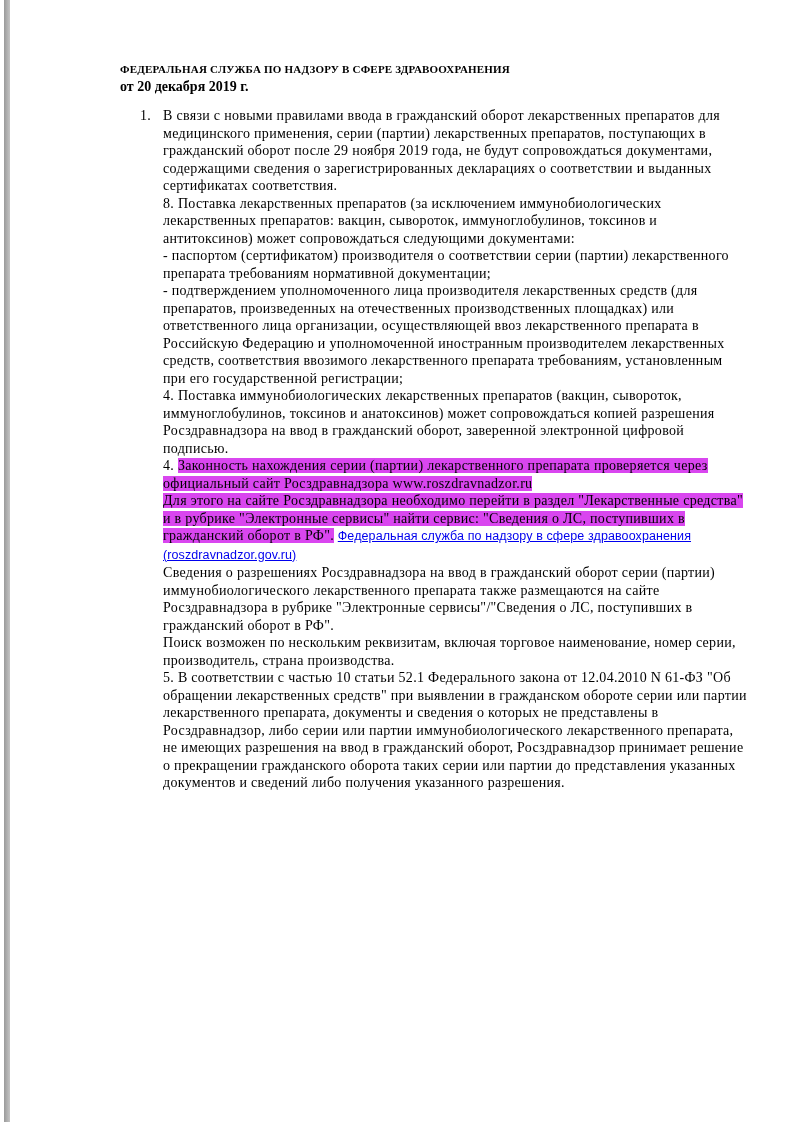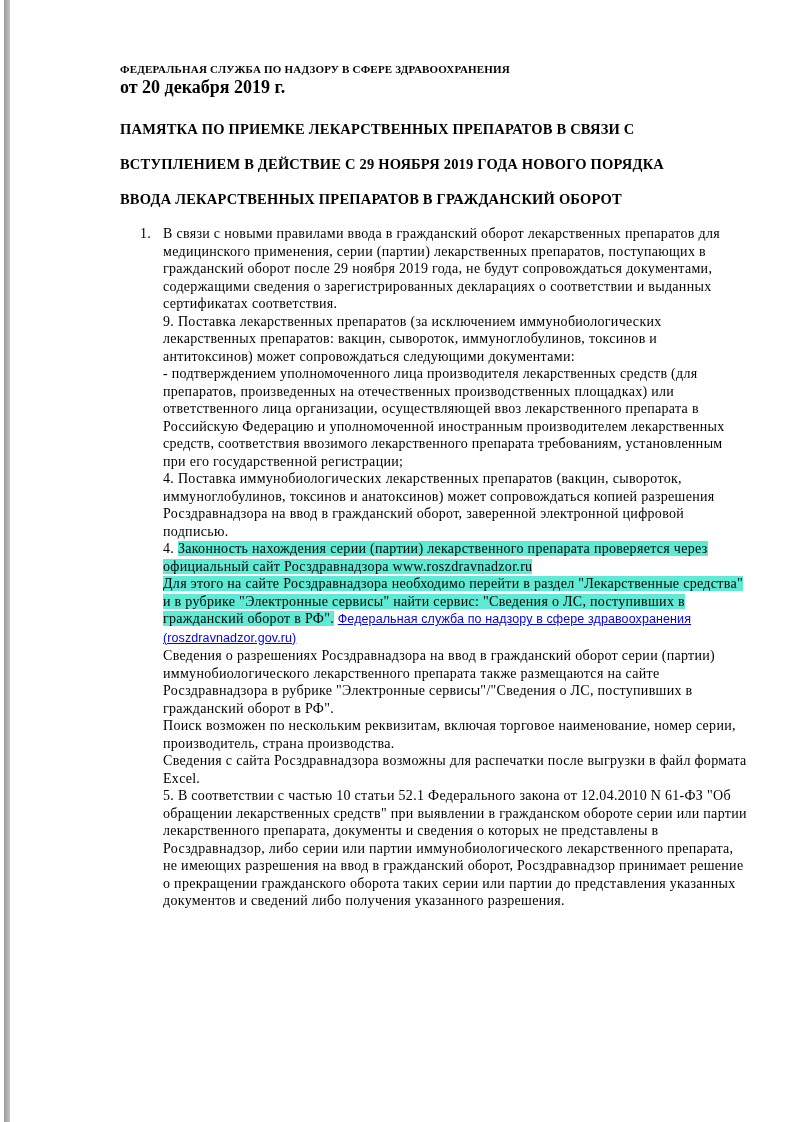--- a/index.html
+++ b/index.html
@@ -24,21 +24,21 @@
   }
   .org-line {
     font-weight: bold;
     font-size: 11px;
     line-height: 18px;
     letter-spacing: 0.2px;
     white-space: nowrap;
   }
   .date-line {
     font-weight: bold;
-    font-size: 18px;
+    font-size: 14px;
     line-height: 18px;
   }
   .doc-title { margin-top: 24px; }
   .title-line {
     font-weight: bold;
     font-size: 14.5px;
     line-height: 18px;
     letter-spacing: 0.2px;
     margin-bottom: 17px;
     white-space: nowrap;
@@ -51,52 +51,47 @@
     line-height: 17.5px;
     letter-spacing: 0.3px;
     text-align: left;
   }
   .para, .list-item { margin: 0; }
   .list-item { position: relative; }
   .list-item .marker {
     position: absolute;
     left: -23px; top: 0;
   }
-  .hl { background: #5eead4; }
+  .hl { background: #d946ef; }
   a.link {
     color: #0000ee;
     text-decoration: underline;
     font-family: "Liberation Sans", sans-serif;
     font-size: 12.5px;
     letter-spacing: 0.1px;
     cursor: pointer;
   }
 </style>
 </head>
 <body>
 
 <div class="page-edge"></div>
 
 <div class="content">
   <div class="doc-header">
     <div class="org-line">ФЕДЕРАЛЬНАЯ СЛУЖБА ПО НАДЗОРУ В СФЕРЕ ЗДРАВООХРАНЕНИЯ</div>
     <div class="date-line">от 20 декабря 2019 г.</div>
   </div>
 
-  <div class="doc-title">
-    <div class="title-line">ПАМЯТКА ПО ПРИЕМКЕ ЛЕКАРСТВЕННЫХ ПРЕПАРАТОВ В СВЯЗИ С</div>
-    <div class="title-line">ВСТУПЛЕНИЕМ В ДЕЙСТВИЕ С 29 НОЯБРЯ 2019 ГОДА НОВОГО ПОРЯДКА</div>
-    <div class="title-line">ВВОДА ЛЕКАРСТВЕННЫХ ПРЕПАРАТОВ В ГРАЖДАНСКИЙ ОБОРОТ</div>
-  </div>
 
   <div class="doc-body">
       <div class="list-item"><span class="marker">1.</span><span class="run">В связи с новыми правилами ввода в гражданский оборот лекарственных препаратов для медицинского применения, серии (партии) лекарственных препаратов, поступающих в гражданский оборот после 29 ноября 2019 года, не будут сопровождаться документами, содержащими сведения о зарегистрированных декларациях о соответствии и выданных сертификатах соответствия.</span></div>
-      <div class="para"><span class="run">9. Поставка лекарственных препаратов (за исключением иммунобиологических лекарственных препаратов: вакцин, сывороток, иммуноглобулинов, токсинов и антитоксинов) может сопровождаться следующими документами:</span></div>
+      <div class="para"><span class="run">8. Поставка лекарственных препаратов (за исключением иммунобиологических лекарственных препаратов: вакцин, сывороток, иммуноглобулинов, токсинов и антитоксинов) может сопровождаться следующими документами:</span></div>
+      <div class="para"><span class="run">- паспортом (сертификатом) производителя о соответствии серии (партии) лекарственного препарата требованиям нормативной документации;</span></div>
       <div class="para"><span class="run">- подтверждением уполномоченного лица производителя лекарственных средств (для препаратов, произведенных на отечественных производственных площадках) или ответственного лица организации, осуществляющей ввоз лекарственного препарата в Российскую Федерацию и уполномоченной иностранным производителем лекарственных средств, соответствия ввозимого лекарственного препарата требованиям, установленным при его государственной регистрации;</span></div>
       <div class="para"><span class="run">4. Поставка иммунобиологических лекарственных препаратов (вакцин, сывороток, иммуноглобулинов, токсинов и анатоксинов) может сопровождаться копией разрешения Росздравнадзора на ввод в гражданский оборот, заверенной электронной цифровой подписью.</span></div>
       <div class="para"><span class="run">4. </span><span class="hl">Законность нахождения серии (партии) лекарственного препарата проверяется через официальный сайт Росздравнадзора www.roszdravnadzor.ru</span></div>
       <div class="para"><span class="hl">Для этого на сайте Росздравнадзора необходимо перейти в раздел "Лекарственные средства" и в рубрике "Электронные сервисы" найти сервис: "Сведения о ЛС, поступивших в гражданский оборот в РФ".</span><span class="run"> </span><a class="link" href="#">Федеральная служба по надзору в сфере здравоохранения (roszdravnadzor.gov.ru)</a></div>
       <div class="para"><span class="run">Сведения о разрешениях Росздравнадзора на ввод в гражданский оборот серии (партии) иммунобиологического лекарственного препарата также размещаются на сайте Росздравнадзора в рубрике "Электронные сервисы"/"Сведения о ЛС, поступивших в гражданский оборот в РФ".</span></div>
       <div class="para"><span class="run">Поиск возможен по нескольким реквизитам, включая торговое наименование, номер серии, производитель, страна производства.</span></div>
-      <div class="para"><span class="run">Сведения с сайта Росздравнадзора возможны для распечатки после выгрузки в файл формата Excel.</span></div>
       <div class="para"><span class="run">5. В соответствии с частью 10 статьи 52.1 Федерального закона от 12.04.2010 N 61-ФЗ "Об обращении лекарственных средств" при выявлении в гражданском обороте серии или партии лекарственного препарата, документы и сведения о которых не представлены в Росздравнадзор, либо серии или партии иммунобиологического лекарственного препарата, не имеющих разрешения на ввод в гражданский оборот, Росздравнадзор принимает решение о прекращении гражданского оборота таких серии или партии до представления указанных документов и сведений либо получения указанного разрешения.</span></div>
     </div>
 </div>
 
 </body></html>

